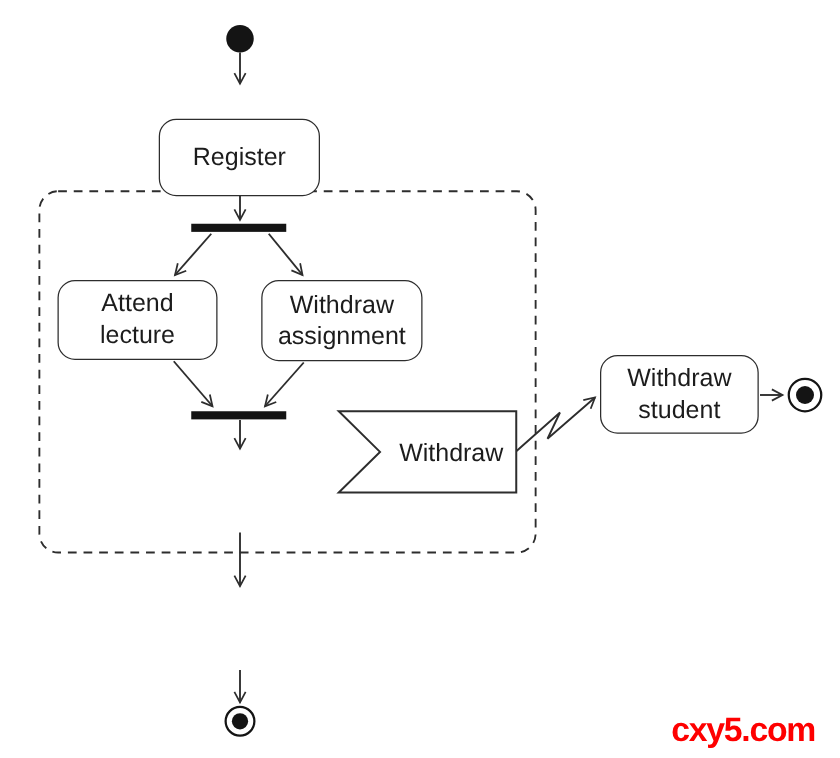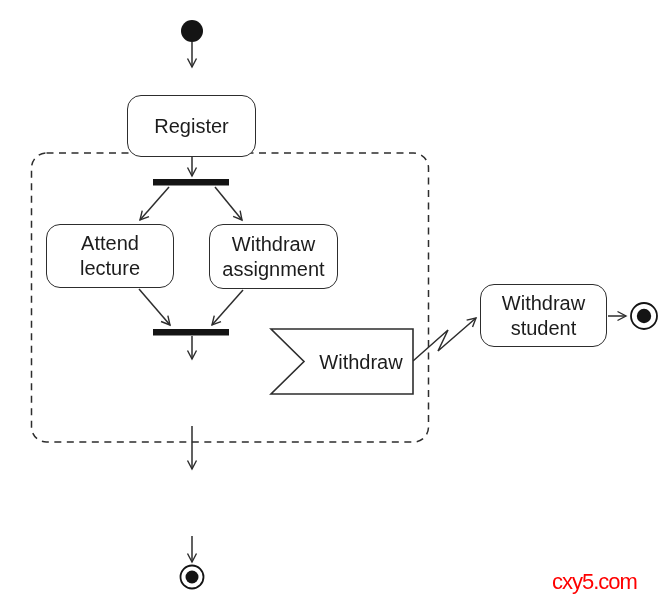--- a/index.html
+++ b/index.html
@@ -13,22 +13,22 @@
     display:flex; align-items:center; justify-content:center;
     text-align:center; white-space:pre-line;
     background:#ffffff; border:1.6px solid #2d2d2d; border-radius:14px;
     font-size:20px; line-height:25px; color:#1c1c1c;
   }
   .signal-label {
     font-size:20px; fill:#1c1c1c;
     font-family:"Liberation Sans", sans-serif;
   }
   .watermark {
-    position:absolute; left:552px; top:569px;
-    font-size:22px; font-weight:normal; color:#fe0000;
+    position:absolute; left:537px; top:569px;
+    font-size:27px; font-weight:bold; color:#fe0000;
     letter-spacing:-1px;
   }
 </style>
 </head>
 <body>
 
 <div class="stage">
 
   <svg width="672" height="606" viewBox="0 0 672 606">
     <defs>

